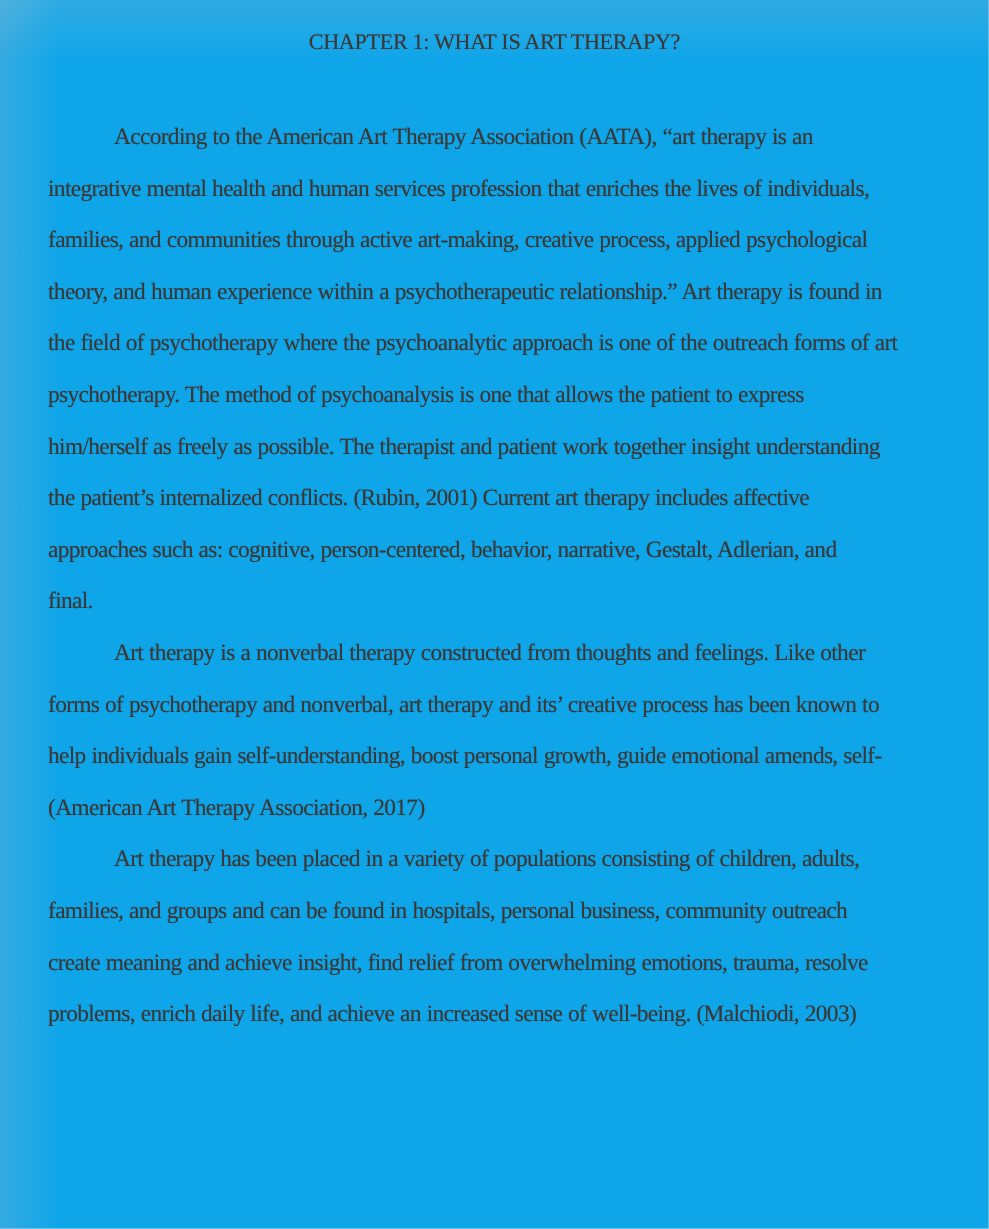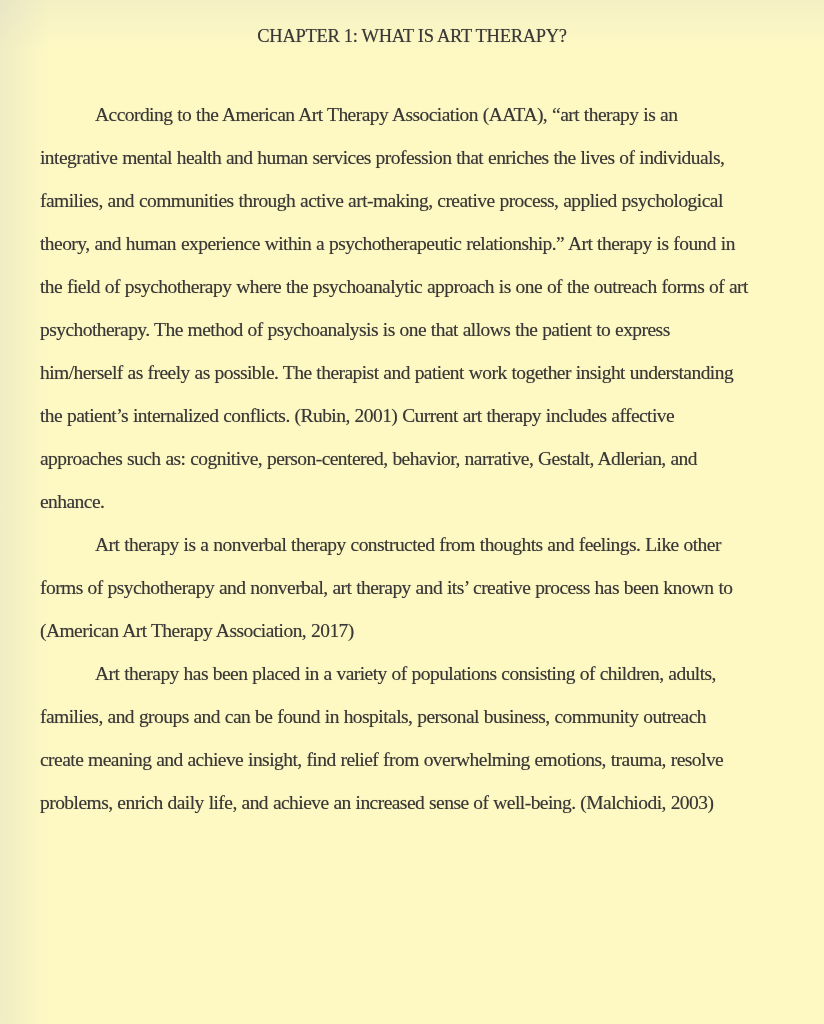--- a/index.html
+++ b/index.html
@@ -8,21 +8,21 @@
     width: 824px;
     height: 1024px;
     overflow: hidden;
     background: #fdfdfd;
   }
 
   .page {
     position: relative;
     width: 824px;
     height: 1024px;
-    background: #fef9c3;
+    background: #0ea5e9;
     font-family: "Liberation Serif", "DejaVu Serif", serif;
     color: #343230;
   }
 
   
   .page::before {
     content: "";
     position: absolute;
     inset: 0;
     pointer-events: none;
@@ -76,24 +76,25 @@
 
     <div class="line indent">According to the American Art Therapy Association (AATA), “art therapy is an</div>
     <div class="line">integrative mental health and human services profession that enriches the lives of individuals,</div>
     <div class="line">families, and communities through active art-making, creative process, applied psychological</div>
     <div class="line">theory, and human experience within a psychotherapeutic relationship.” Art therapy is found in</div>
     <div class="line">the field of psychotherapy where the psychoanalytic approach is one of the outreach forms of art</div>
     <div class="line">psychotherapy. The method of psychoanalysis is one that allows the patient to express</div>
     <div class="line">him/herself as freely as possible. The therapist and patient work together insight understanding</div>
     <div class="line">the patient’s internalized conflicts. (Rubin, 2001) Current art therapy includes affective</div>
     <div class="line">approaches such as: cognitive, person-centered, behavior, narrative, Gestalt, Adlerian, and</div>
-    <div class="line">enhance.</div>
+    <div class="line">final.</div>
 
     <div class="line indent">Art therapy is a nonverbal therapy constructed from thoughts and feelings. Like other</div>
     <div class="line">forms of psychotherapy and nonverbal, art therapy and its’ creative process has been known to</div>
+    <div class="line">help individuals gain self-understanding, boost personal growth, guide emotional amends, self-</div>
     <div class="line">(American Art Therapy Association, 2017)</div>
 
     <div class="line indent">Art therapy has been placed in a variety of populations consisting of children, adults,</div>
     <div class="line">families, and groups and can be found in hospitals, personal business, community outreach</div>
     <div class="line">create meaning and achieve insight, find relief from overwhelming emotions, trauma, resolve</div>
     <div class="line">problems, enrich daily life, and achieve an increased sense of well-being. (Malchiodi, 2003)</div>
 
   </div>
 </div>
 

